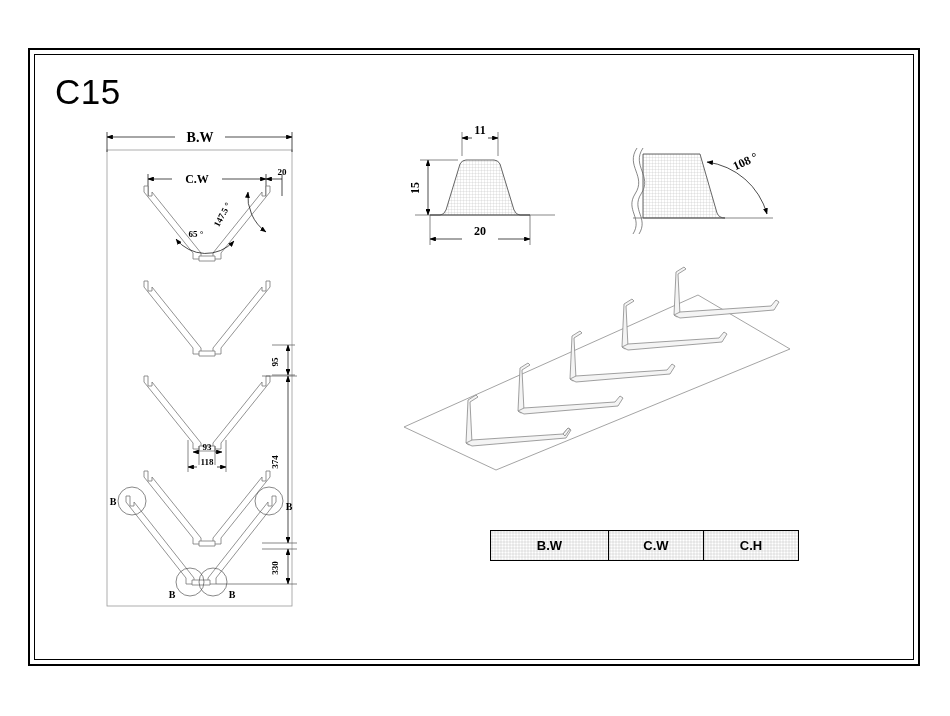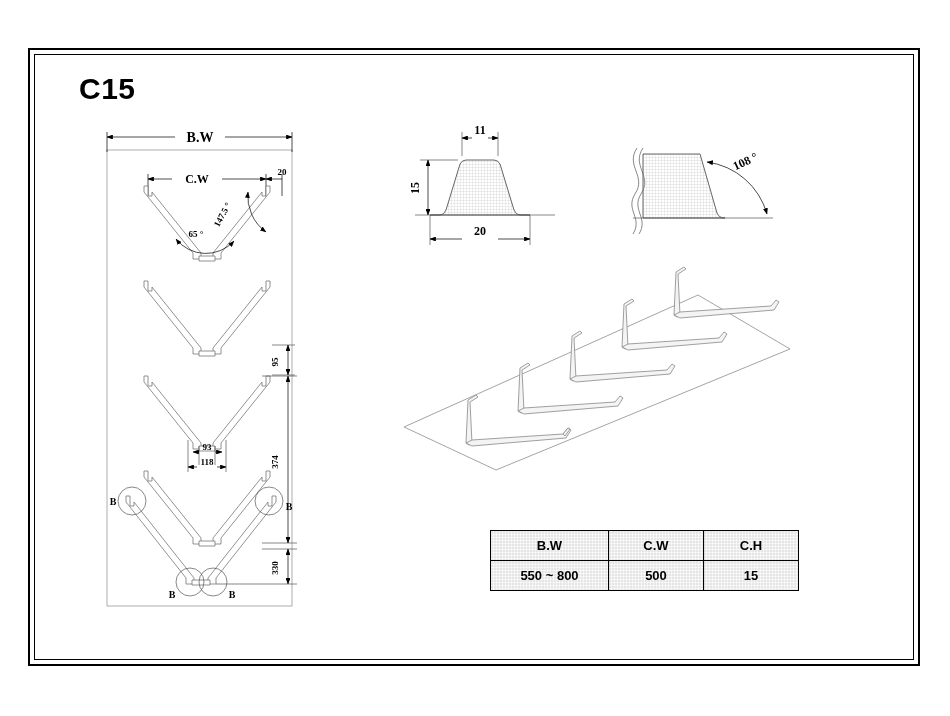--- a/index.html
+++ b/index.html
@@ -7,21 +7,21 @@
   #sheet{position:relative;width:950px;height:716px;overflow:hidden;background:#fff;}
 
   
   .frame-outer{position:absolute;left:28px;top:48px;width:892px;height:618px;
     border:2px solid #000;box-sizing:border-box;}
   .frame-inner{position:absolute;left:34px;top:54px;width:880px;height:606px;
     border:1px solid #000;box-sizing:border-box;}
 
   
   .title{position:absolute;left:55px;top:72px;font-family:"Liberation Sans",sans-serif;
-    font-size:30px;font-weight:bold;color:#000;letter-spacing:.5px;margin-left:24px;}
+    font-size:35px;font-weight:normal;color:#000;letter-spacing:.5px;}
 
   
   svg{position:absolute;overflow:visible;}
   .thin{stroke:#555;stroke-width:.7;fill:none;}
   .dimln{stroke:#000;stroke-width:.7;fill:none;}
   .part{stroke:#777;stroke-width:.8;fill:#fff;}
   .partf{stroke:#888;stroke-width:.8;fill:#f4f4f4;}
   .boxln{stroke:#999;stroke-width:.8;fill:none;}
 
   .dtxt{font-family:"Liberation Serif",serif;font-size:9px;fill:#000;font-weight:bold;}
@@ -270,21 +270,16 @@
         <col class="c1">
         <col class="c2">
         <col class="c3">
       </colgroup>
     <tbody>
       <tr>
         <td class="hd">B.W</td>
         <td class="hd">C.W</td>
         <td class="hd">C.H</td>
       </tr>
-      <tr>
-        <td class="vl">550 ~ 800</td>
-        <td class="vl">500</td>
-        <td class="vl">15</td>
-      </tr>
     </tbody>
   </table>
 
 </div>
 
 </body></html>

